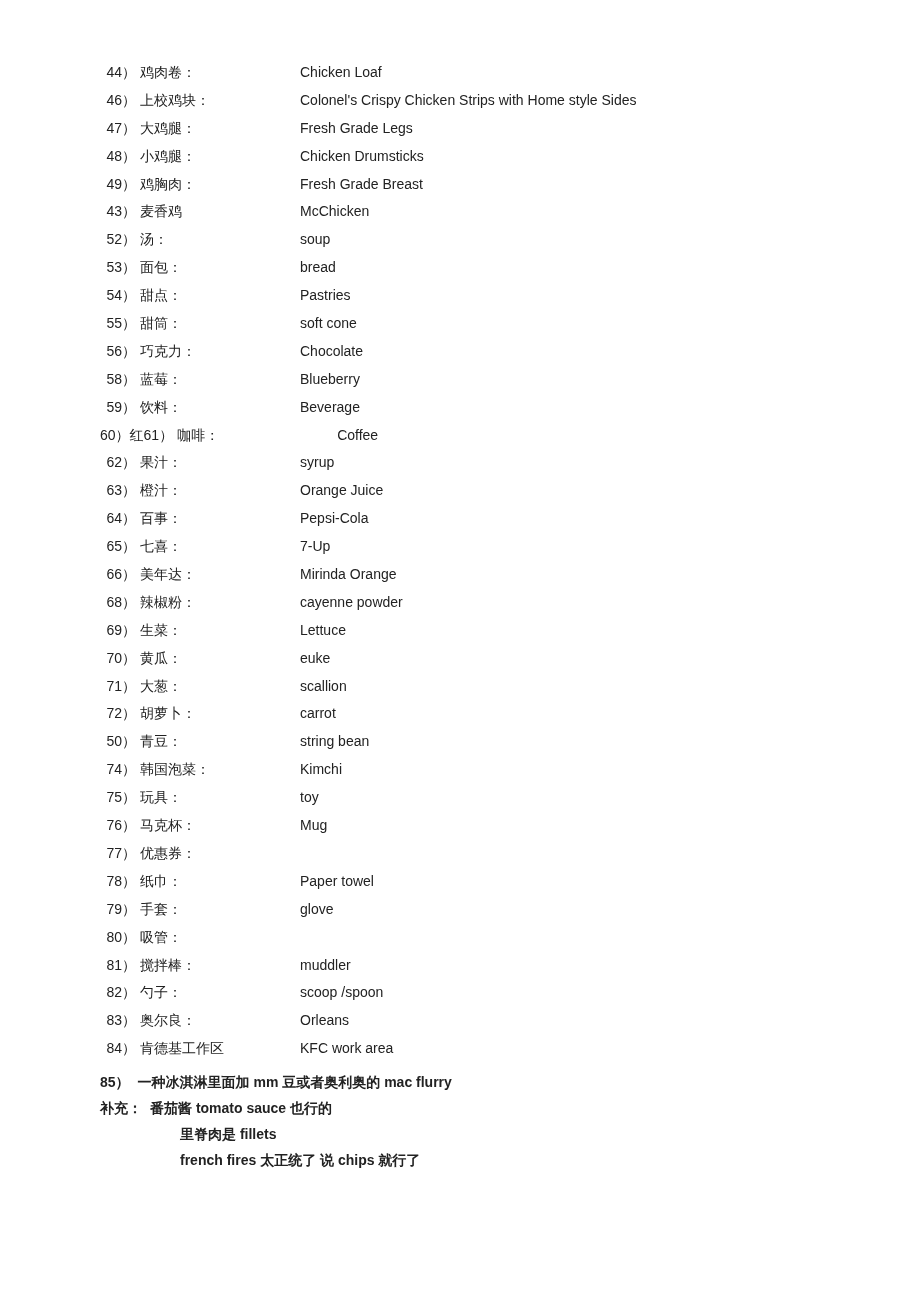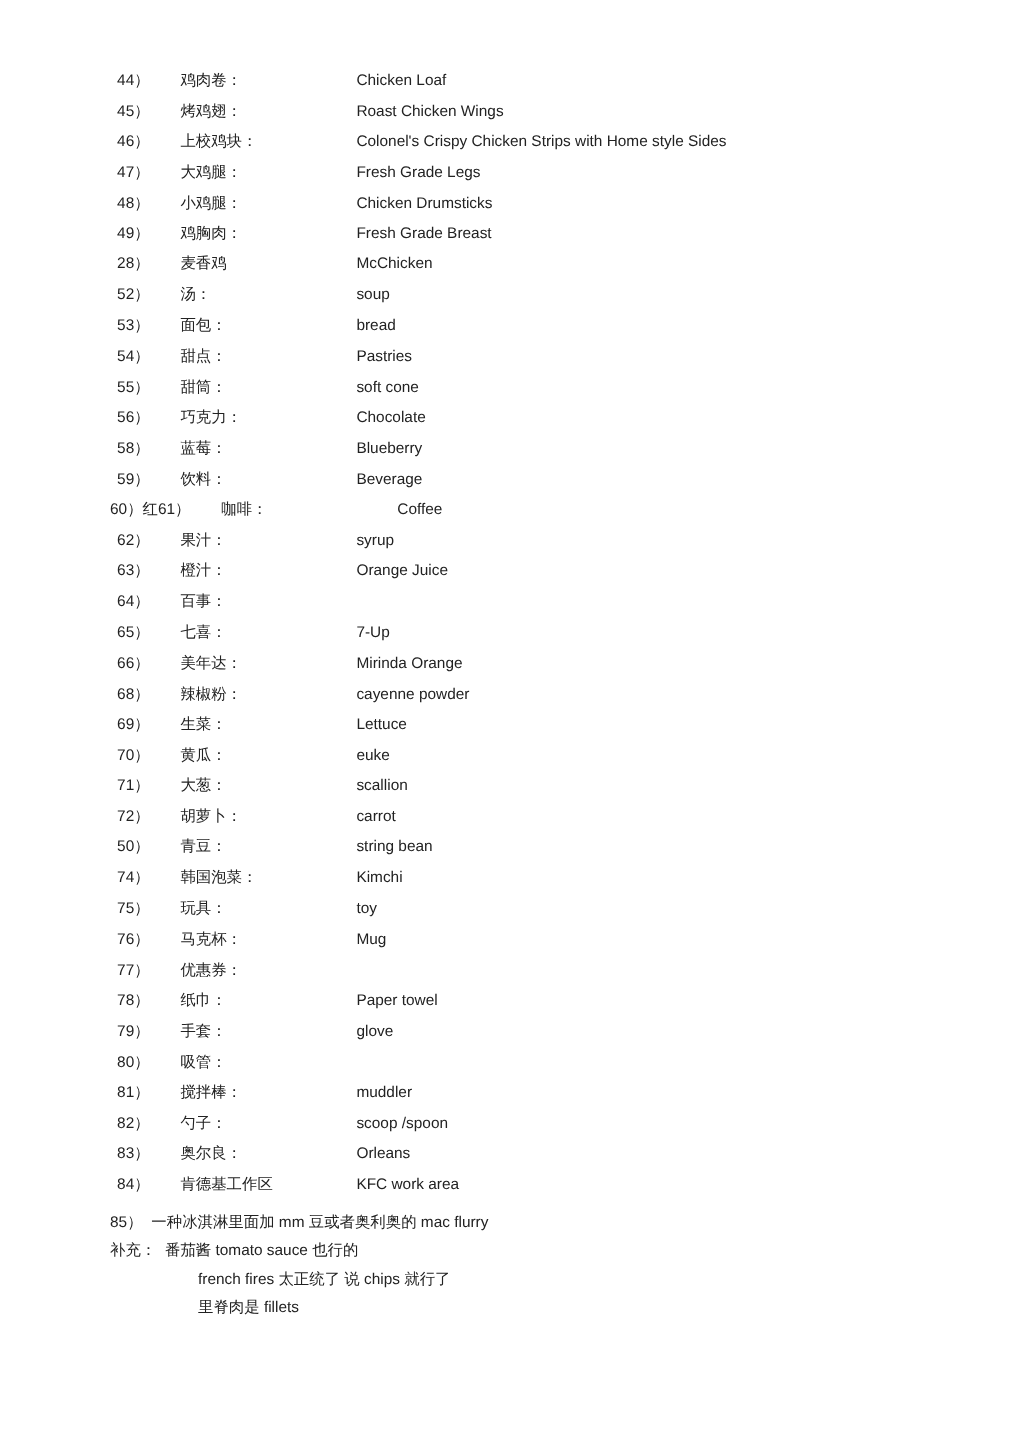--- a/index.html
+++ b/index.html
@@ -23,74 +23,69 @@
     .item-number {
       min-width: 40px;
       text-align: right;
       padding-right: 4px;
       white-space: nowrap;
     }
     .item-chinese {
       min-width: 160px;
       padding-right: 8px;
       white-space: nowrap;
-      margin-left: 24px;
     }
     .item-english {
       flex: 1;
     }
     .note-block {
       margin-top: 8px;
       padding-left: 0;
+      font-weight: bold;
     }
     .note-line {
       display: flex;
       align-items: baseline;
     }
     .note-indent {
       padding-left: 80px;
     }
   </style>
 </head>
 <body>
 
 <div>
   <div id="list-container">
       <div class="list-item">
         <span class="item-number">44）</span>
         <span class="item-chinese">鸡肉卷：</span>
         <span class="item-english">Chicken Loaf</span>
       </div>
       <div class="list-item">
-        <span class="item-number">45）</span>
-        <span class="item-chinese">烤鸡翅：</span>
-        <span class="item-english">Roast Chicken Wings</span>
-      </div>
-      <div class="list-item">
         <span class="item-number">46）</span>
         <span class="item-chinese">上校鸡块：</span>
         <span class="item-english">Colonel's Crispy Chicken Strips with Home style Sides</span>
       </div>
       <div class="list-item">
         <span class="item-number">47）</span>
         <span class="item-chinese">大鸡腿：</span>
         <span class="item-english">Fresh Grade Legs</span>
       </div>
       <div class="list-item">
         <span class="item-number">48）</span>
         <span class="item-chinese">小鸡腿：</span>
         <span class="item-english">Chicken Drumsticks</span>
       </div>
       <div class="list-item">
         <span class="item-number">49）</span>
         <span class="item-chinese">鸡胸肉：</span>
         <span class="item-english">Fresh Grade Breast</span>
       </div>
       <div class="list-item">
-        <span class="item-number">28）</span>
+        <span class="item-number">43）</span>
         <span class="item-chinese">麦香鸡</span>
         <span class="item-english">McChicken</span>
       </div>
       <div class="list-item">
         <span class="item-number">52）</span>
         <span class="item-chinese">汤：</span>
         <span class="item-english">soup</span>
       </div>
       <div class="list-item">
         <span class="item-number">53）</span>
@@ -133,20 +128,21 @@
         <span class="item-english">syrup</span>
       </div>
       <div class="list-item">
         <span class="item-number">63）</span>
         <span class="item-chinese">橙汁：</span>
         <span class="item-english">Orange Juice</span>
       </div>
       <div class="list-item">
         <span class="item-number">64）</span>
         <span class="item-chinese">百事：</span>
+        <span class="item-english">Pepsi-Cola</span>
       </div>
       <div class="list-item">
         <span class="item-number">65）</span>
         <span class="item-chinese">七喜：</span>
         <span class="item-english">7-Up</span>
       </div>
       <div class="list-item">
         <span class="item-number">66）</span>
         <span class="item-chinese">美年达：</span>
         <span class="item-english">Mirinda Orange</span>
@@ -238,19 +234,19 @@
   <div id="notes-container" class="note-block">
       <div class="note-line">
         <span style="margin-right: 8px;">85）</span>
         <span>一种冰淇淋里面加 mm 豆或者奥利奥的   mac flurry</span>
       </div>
       <div class="note-line">
         <span style="margin-right: 8px;">补充：</span>
         <span>番茄酱 tomato sauce 也行的</span>
       </div>
       <div class="note-line note-indent">
+        <span>里脊肉是 fillets</span>
+      </div>
+      <div class="note-line note-indent">
         <span>french fires 太正统了  说 chips 就行了</span>
-      </div>
-      <div class="note-line note-indent">
-        <span>里脊肉是 fillets</span>
       </div>
     </div>
 </div>
 
 </body></html>

